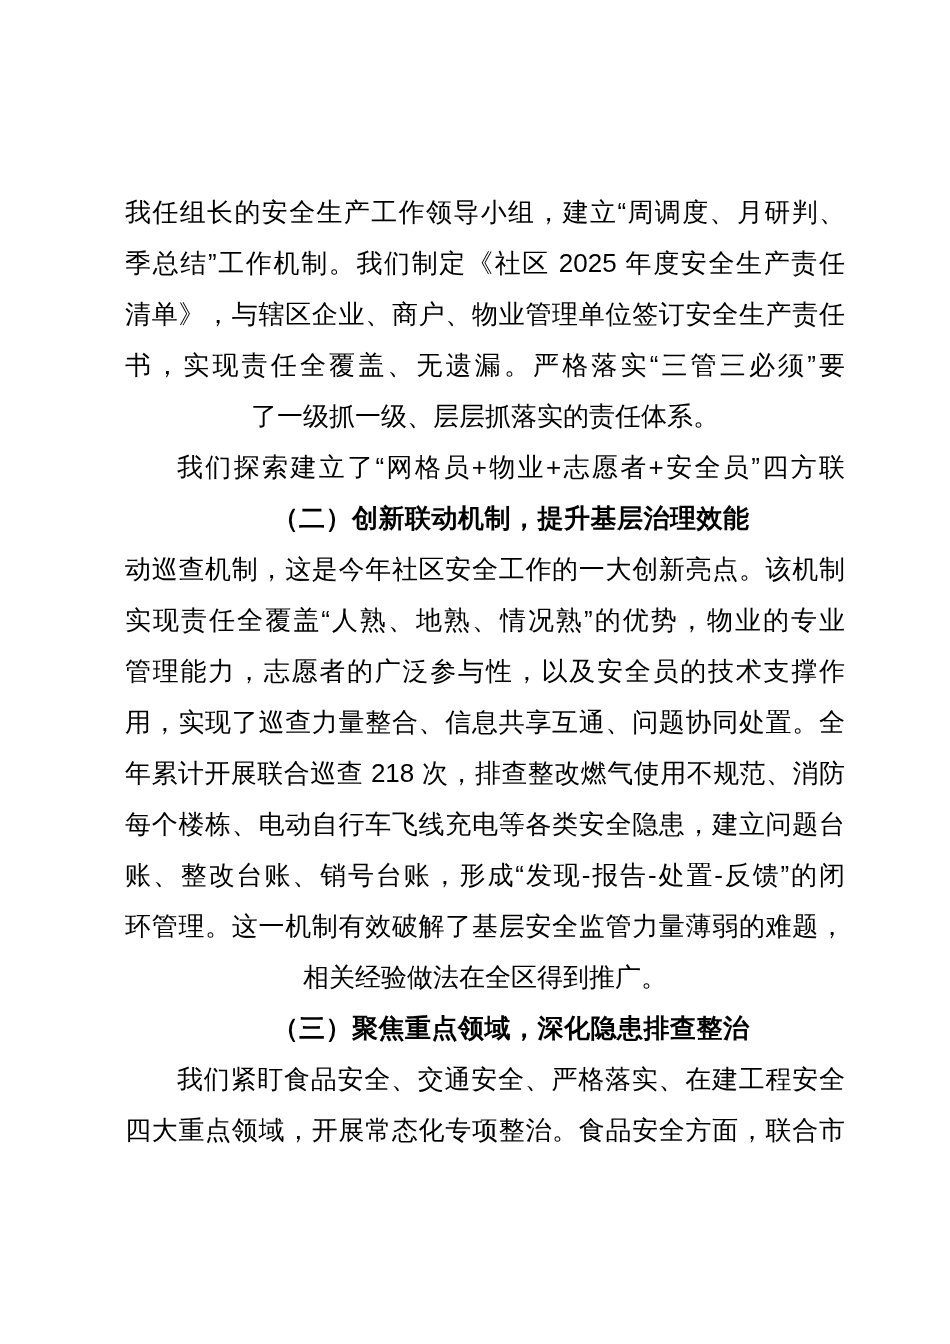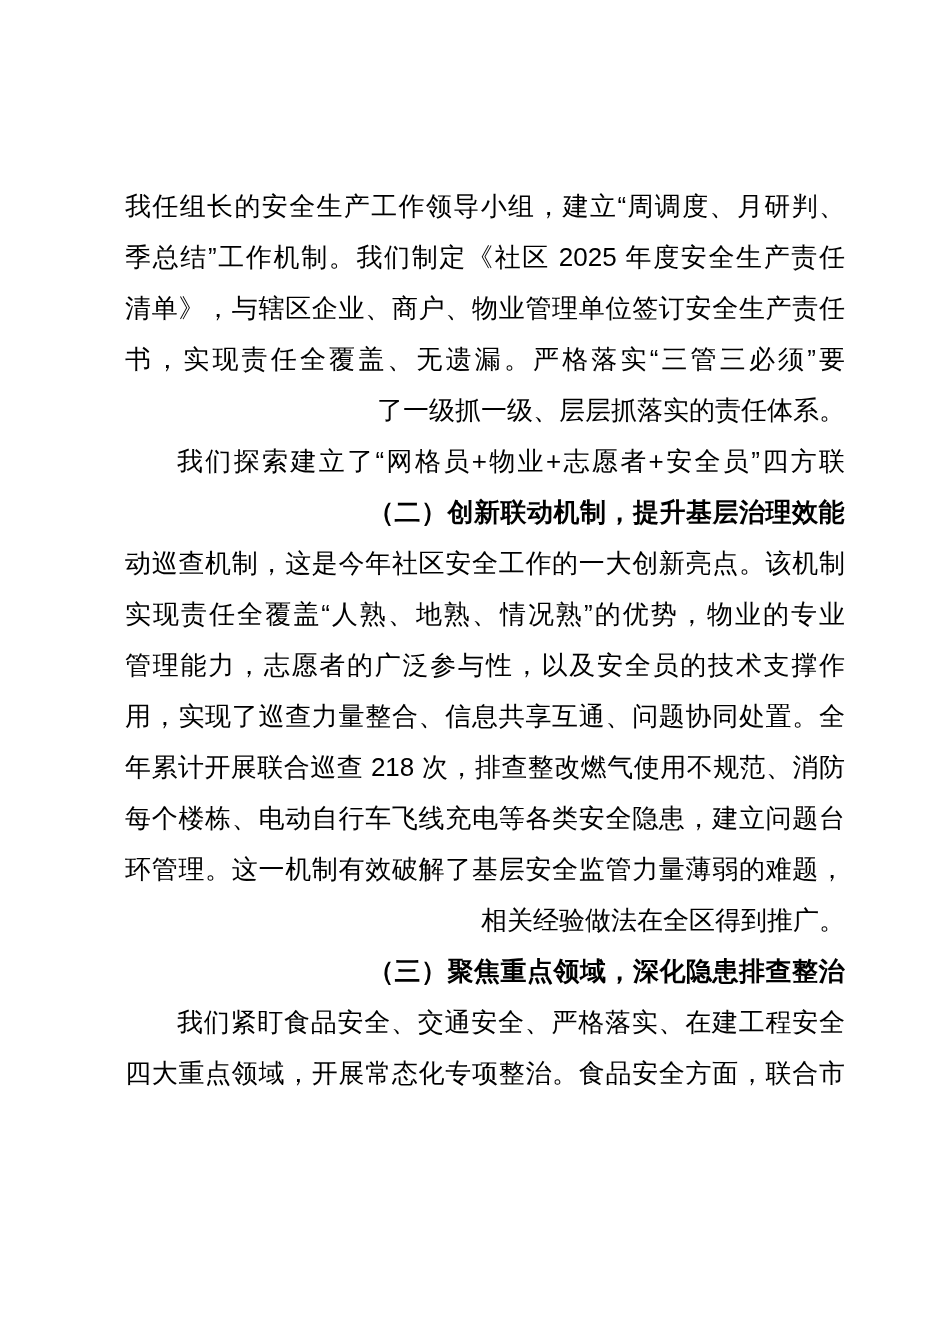--- a/index.html
+++ b/index.html
@@ -11,30 +11,30 @@
     position: relative;
     width: 950px;
     height: 1344px;
     background: #ffffff;
     overflow: hidden;
     font-family: "Liberation Sans", sans-serif;
   }
   .content {
     position: absolute;
     left: 125px;
-    top: 181px;
+    top: 187px;
     width: 720px;
     color: #000000;
   }
   .line {
     height: 51px;
     line-height: 51px;
     font-size: 26px;
     white-space: normal;
-    text-align: right;
+    text-align: center;
   }
   .line.fill {
     text-align: justify;
     text-align-last: justify;
     text-justify: inter-character;
   }
   .line.indent {
     text-indent: 52px;
   }
   .line.heading {
@@ -54,19 +54,20 @@
       <div class="line body-line fill">书，实现责任全覆盖、无遗漏。严格落实“三管三必须”要</div>
       <div class="line body-line">了一级抓一级、层层抓落实的责任体系。</div>
       <div class="line body-line fill indent">我们探索建立了“网格员+物业+志愿者+安全员”四方联</div>
       <div class="line heading">（二）创新联动机制，提升基层治理效能</div>
       <div class="line body-line fill">动巡查机制，这是今年社区安全工作的一大创新亮点。该机制</div>
       <div class="line body-line fill">实现责任全覆盖“人熟、地熟、情况熟”的优势，物业的专业</div>
       <div class="line body-line fill">管理能力，志愿者的广泛参与性，以及安全员的技术支撑作</div>
       <div class="line body-line fill">用，实现了巡查力量整合、信息共享互通、问题协同处置。全</div>
       <div class="line body-line fill">年累计开展联合巡查 218 次，排查整改燃气使用不规范、消防</div>
       <div class="line body-line fill">每个楼栋、电动自行车飞线充电等各类安全隐患，建立问题台</div>
+      <div class="line body-line fill">账、整改台账、销号台账，形成“发现-报告-处置-反馈”的闭</div>
       <div class="line body-line fill">环管理。这一机制有效破解了基层安全监管力量薄弱的难题，</div>
       <div class="line body-line">相关经验做法在全区得到推广。</div>
       <div class="line heading">（三）聚焦重点领域，深化隐患排查整治</div>
       <div class="line body-line fill indent">我们紧盯食品安全、交通安全、严格落实、在建工程安全</div>
       <div class="line body-line fill">四大重点领域，开展常态化专项整治。食品安全方面，联合市</div>
     </div>
 </div>
 
 </body></html>

